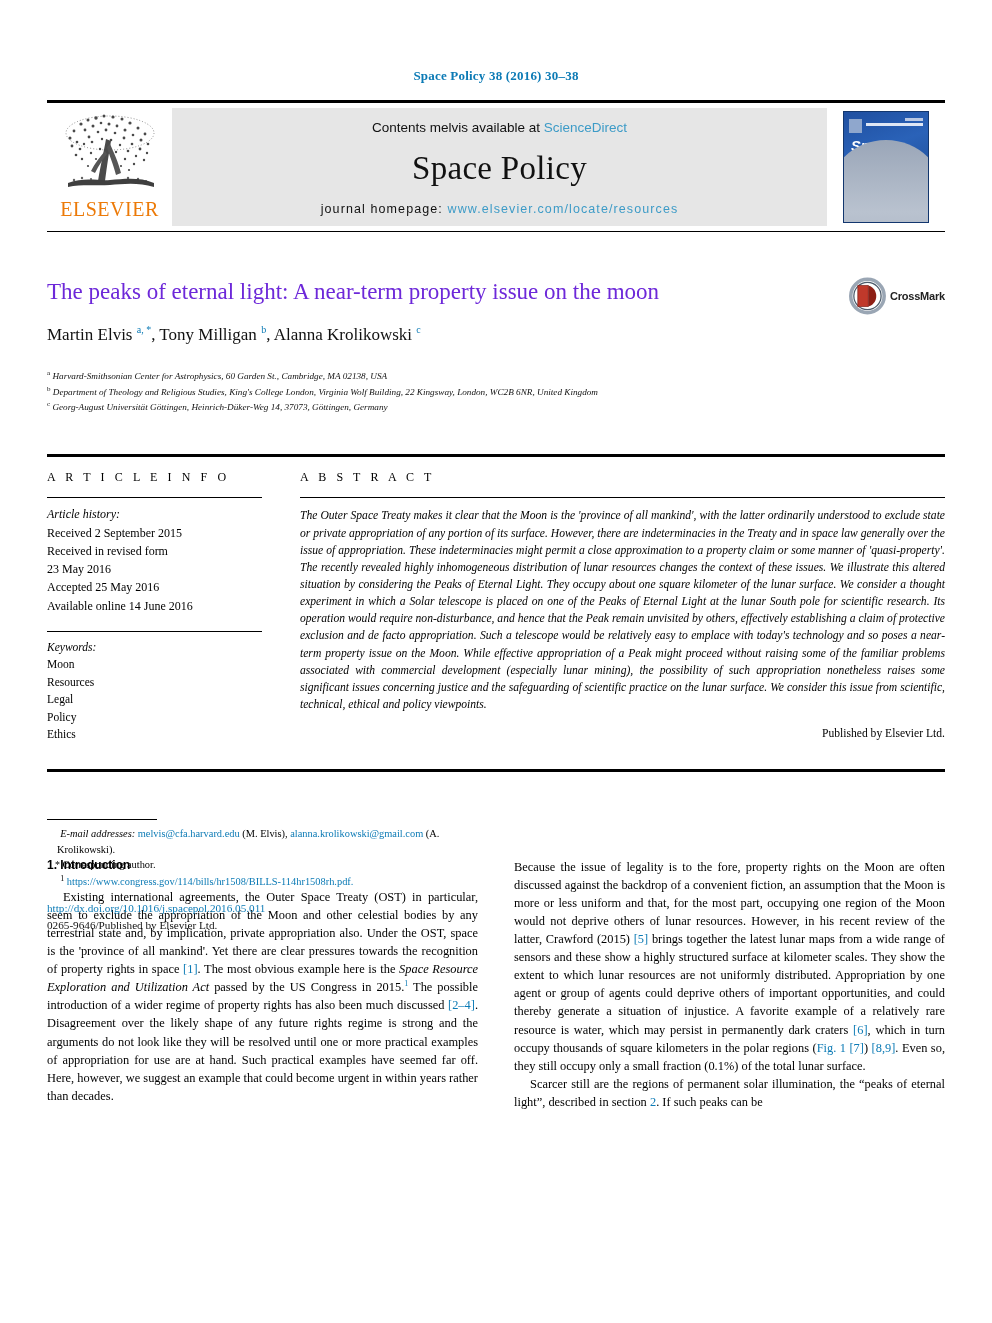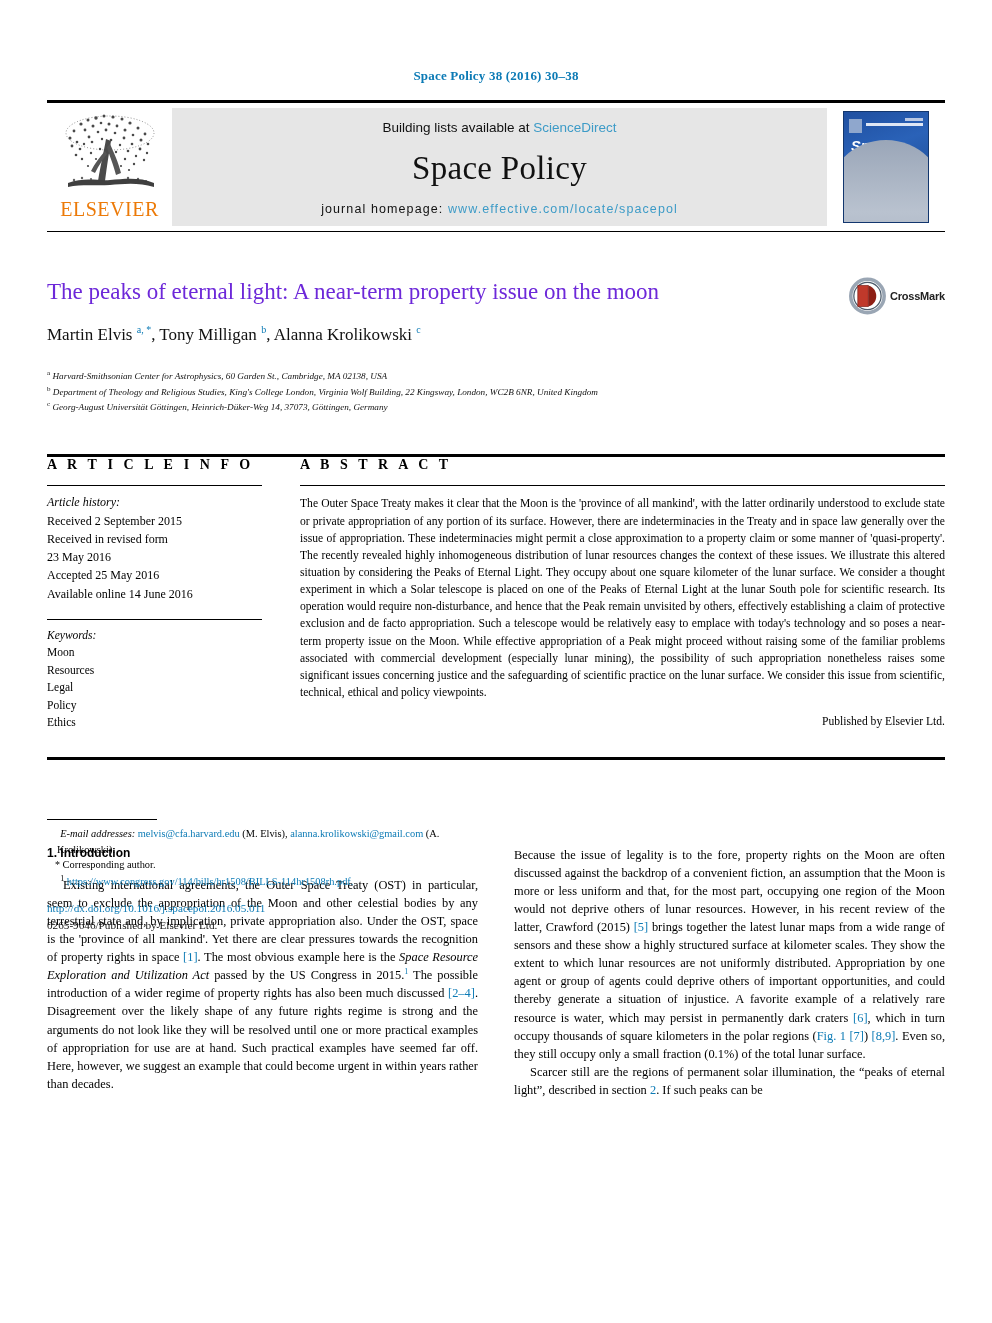--- a/index.html
+++ b/index.html
@@ -213,24 +213,24 @@
     padding-right: 30px;
     box-sizing: border-box;
   }
   .col-abstract {
     flex: 1 1 auto;
     padding-left: 8px;
     box-sizing: border-box;
   }
   .sec-label {
     font-family: "Liberation Serif", serif;
-    font-weight: bold;
-    font-size: 14px;
+    font-weight: normal;
+    font-size: 12px;
     letter-spacing: 3.6px;
-    padding-top: 0;
+    padding-top: 13px;
     padding-bottom: 12px;
   }
   .rule-thin { border-top: 1px solid #000; }
   .hist-block {
     font-family: "Liberation Serif", serif;
     font-size: 12px;
     line-height: 1.52;
     padding-top: 7px;
     padding-bottom: 16px;
   }
@@ -241,20 +241,21 @@
     line-height: 1.52;
     padding-top: 7px;
   }
   .kw-block .kw-title { font-style: italic; }
   .abstract-text {
     font-family: "Liberation Serif", serif;
     font-size: 11.6px;
     line-height: 1.48;
     text-align: justify;
     padding-top: 9px;
+    font-style: italic;
   }
   .published-by {
     text-align: right;
     font-family: "Liberation Serif", serif;
     font-size: 11.6px;
     margin-top: 14px;
   }
   .abstract-bottom-rule {
     border-top: 3px solid #000;
     margin-top: 25px;
@@ -409,25 +410,25 @@
               <circle cx="80" cy="68" r="1.2"></circle>
               <circle cx="88" cy="70" r="1.1"></circle>
           </g>
         </g>
       </svg>
       <div class="elsevier-word">ELSEVIER</div>
     </div>
 
     <div class="center-cell">
       <div class="contents-line">
-        <span>Building lists available at </span><span class="sd">ScienceDirect</span>
+        <span>Contents melvis available at </span><span class="sd">ScienceDirect</span>
       </div>
       <div class="journal-name">Space Policy</div>
       <div class="homepage-line">
-        <span>journal homepage: </span><span class="url">www.effective.com/locate/spacepol</span>
+        <span>journal homepage: </span><span class="url">www.elsevier.com/locate/resources</span>
       </div>
     </div>
 
     <div class="cover-cell">
       <div class="cover">
         <div class="tiny-block"></div>
         <div class="tiny-right"></div>
         <div class="top-rule"></div>
         <div class="cover-title">Space Policy</div>
         <div class="arc"></div>

